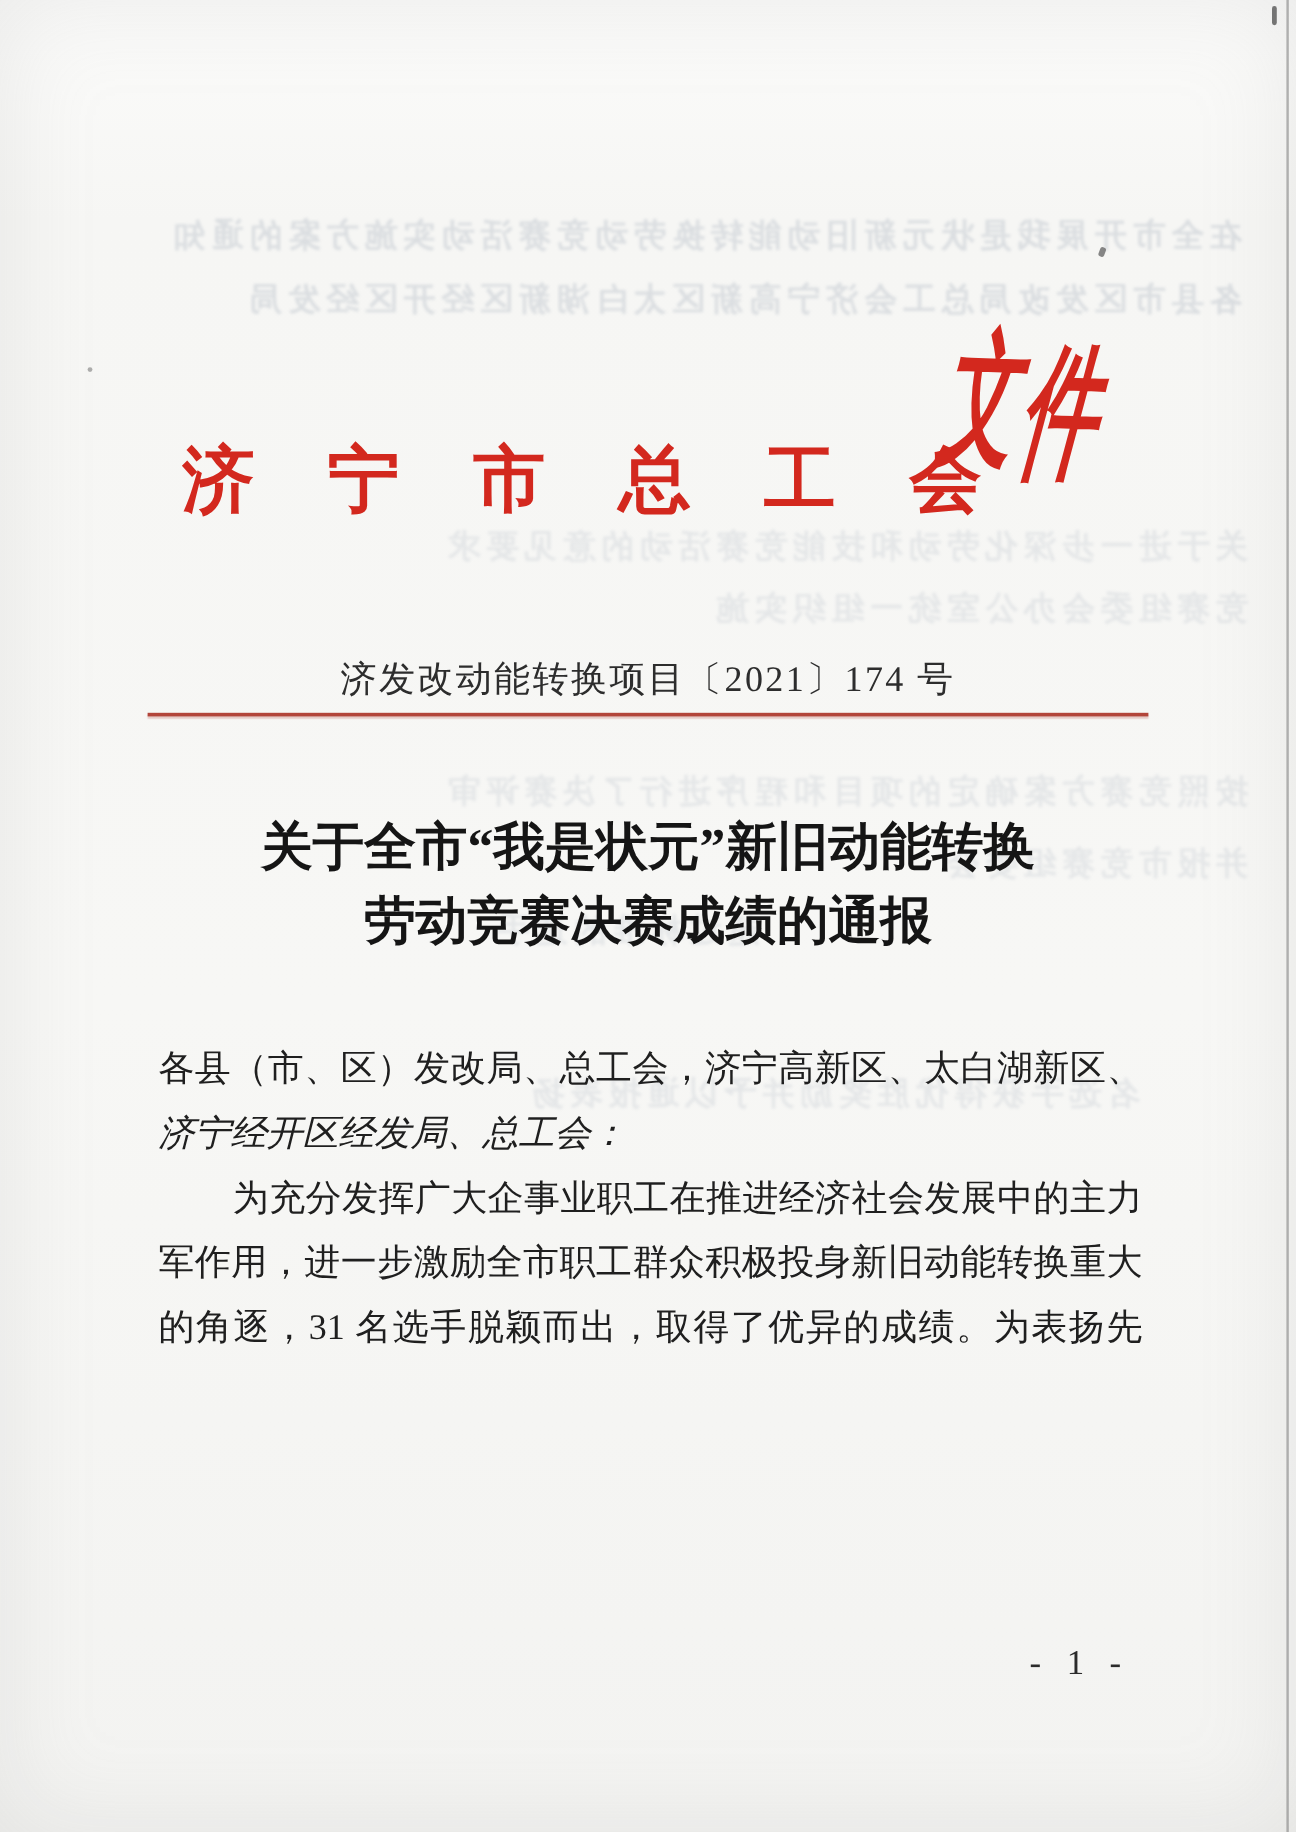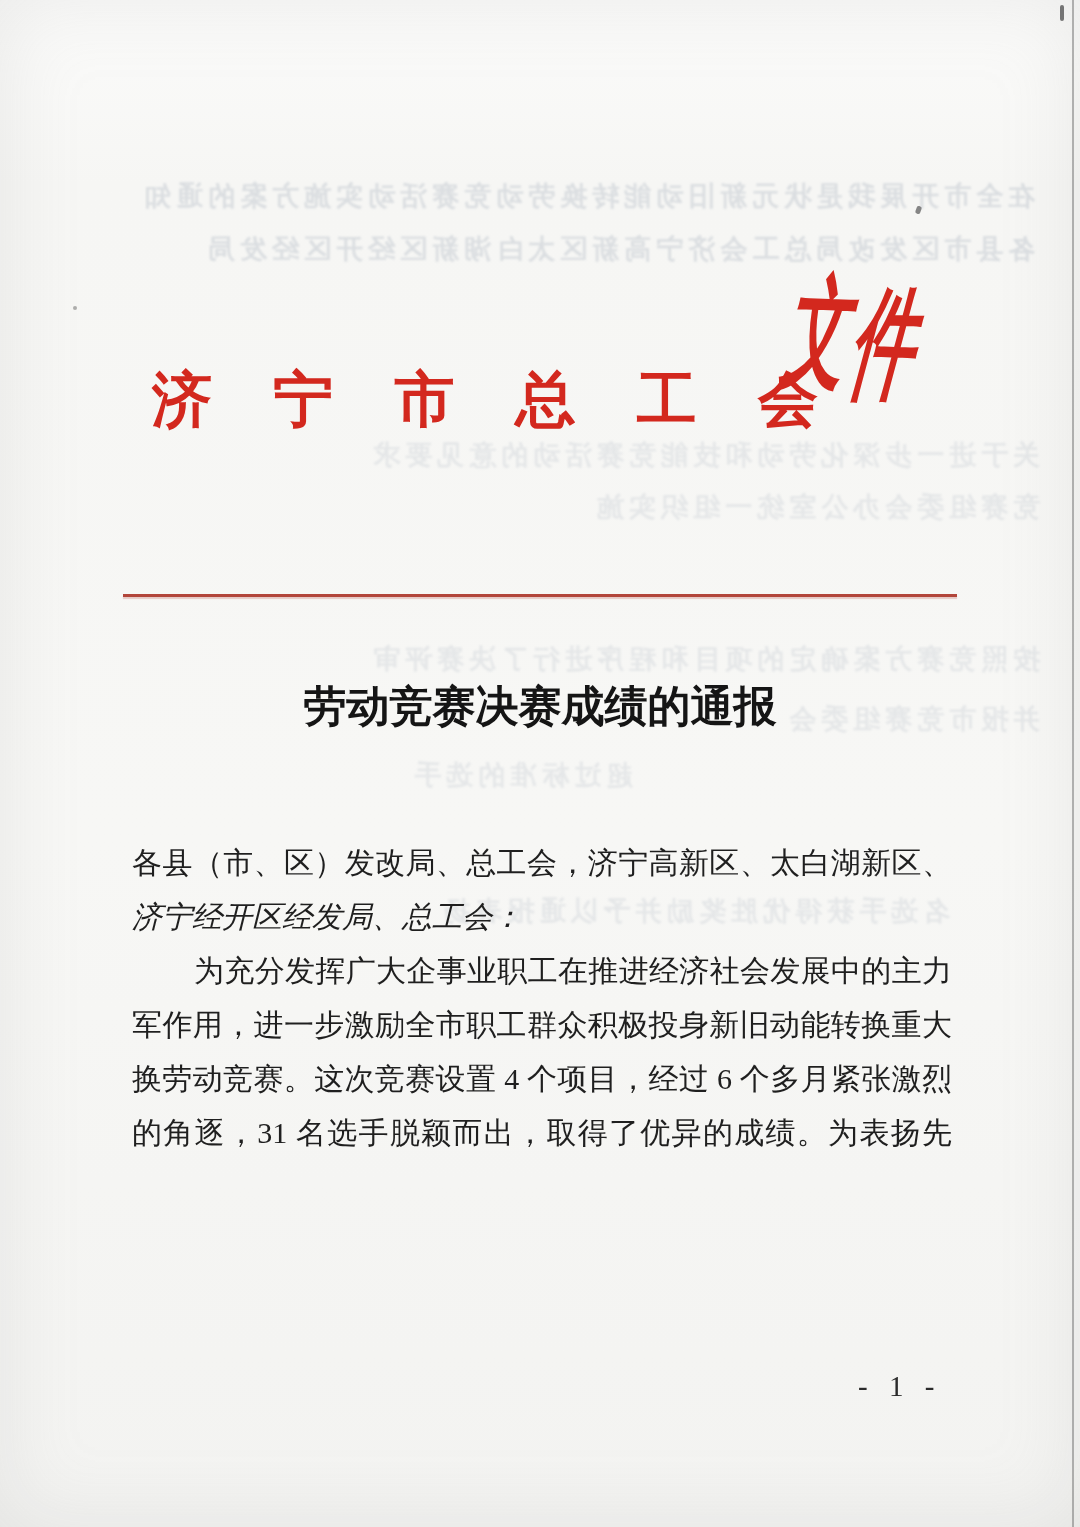--- a/index.html
+++ b/index.html
@@ -35,21 +35,21 @@
   .stamp span:nth-child(2){ position:relative; top:9px; }
 
   .doc-number { position:absolute; left:0; top:546px; width:1080px;
     text-align:center; font-size:30px; letter-spacing:2px; color:#2d2d2d; }
   .red-rule { position:absolute; left:123px; top:594px; width:834px; height:3px;
     box-shadow:0 2px 1px rgba(178,69,58,.25); }
 
   .doc-title { position:absolute; left:0; top:676px; width:1080px;
     text-align:center; font-size:43px; line-height:62px; font-weight:700; color:#151515; }
 
-  .doc-text { position:absolute; left:132px; top:836px; width:820px;
+  .doc-text { position:absolute; left:132px; top:864px; width:820px;
     font-size:30px; line-height:54px; color:#1f1f1f; }
   .doc-line { text-align:justify; text-align-last:justify; }
   .doc-line.no-just { text-align:left; text-align-last:left;font-style:italic; }
   .doc-line.indent { text-indent:62px; }
 
   .page-number { position:absolute; left:858px; top:1370px; font-size:29px;
     letter-spacing:7px; color:#2b2b2b; font-family:"Liberation Serif","DejaVu Serif",serif; }
 </style>
 </head>
 <body>
@@ -71,33 +71,34 @@
     <span>市</span>
     <span>总</span>
     <span>工</span>
     <span>会</span>
   </div>
   <div class="stamp" style="color: rgb(211, 40, 30);">
     <span>文</span>
     <span>件</span>
   </div>
 
+  <div class="doc-number">济发改动能转换项目〔2021〕174 号</div>
 
   <div class="red-rule" style="background: rgb(178, 69, 58);"></div>
 
   <div class="doc-title">
+    <div>关于全市“我是状元”新旧动能转换</div>
     <div>劳动竞赛决赛成绩的通报</div>
   </div>
 
   <div class="doc-text" style="color: rgb(31, 31, 31);">
     <div class="doc-line">各县（市、区）发改局、总工会，济宁高新区、太白湖新区、</div>
     <div class="doc-line no-just">济宁经开区经发局、总工会：</div>
     <div class="doc-line indent">为充分发挥广大企事业职工在推进经济社会发展中的主力</div>
     <div class="doc-line">军作用，进一步激励全市职工群众积极投身新旧动能转换重大</div>
-    <div class="doc-line">换劳动竞赛。这次竞赛设置 4 个项目，经过 6 个多月紧张激烈</div>
     <div class="doc-line">的角逐，31 名选手脱颖而出，取得了优异的成绩。为表扬先</div>
   </div>
 
   <div class="page-number">- 1 -</div>
 
   <div class="edge-right"></div>
   <div class="speck s1"></div>
   <div class="speck s2"></div>
   <div class="speck s3"></div>
 </div>

